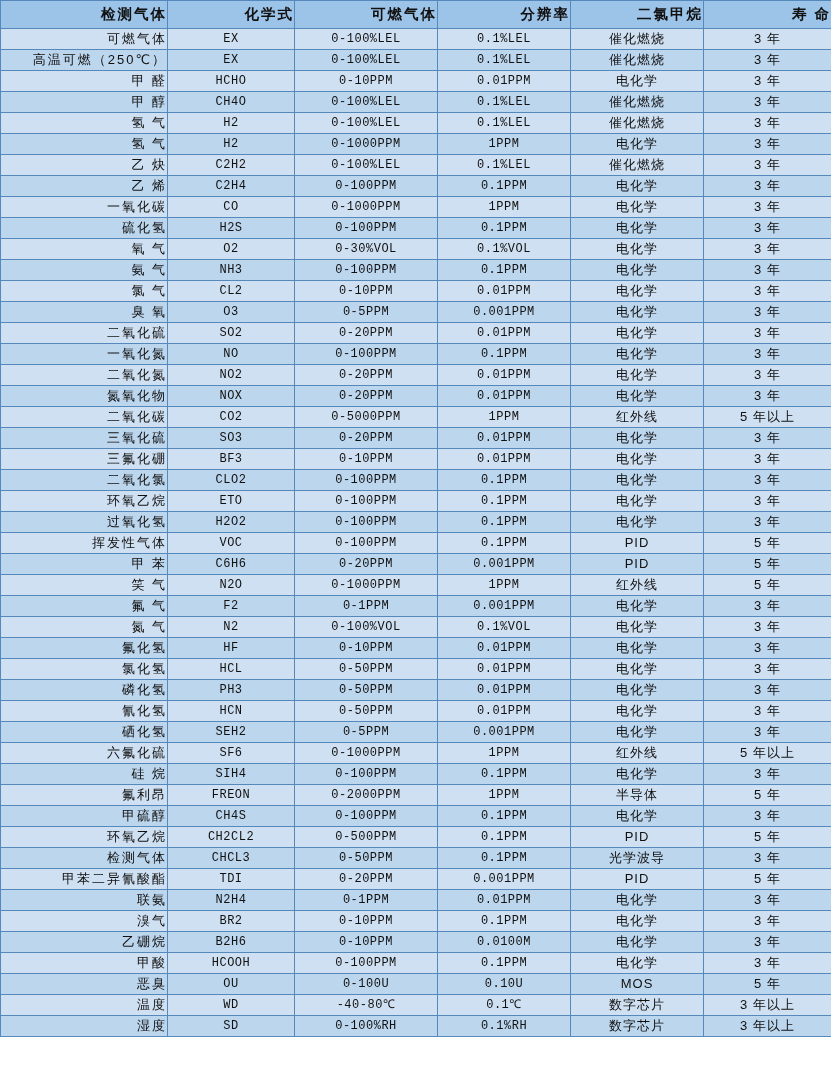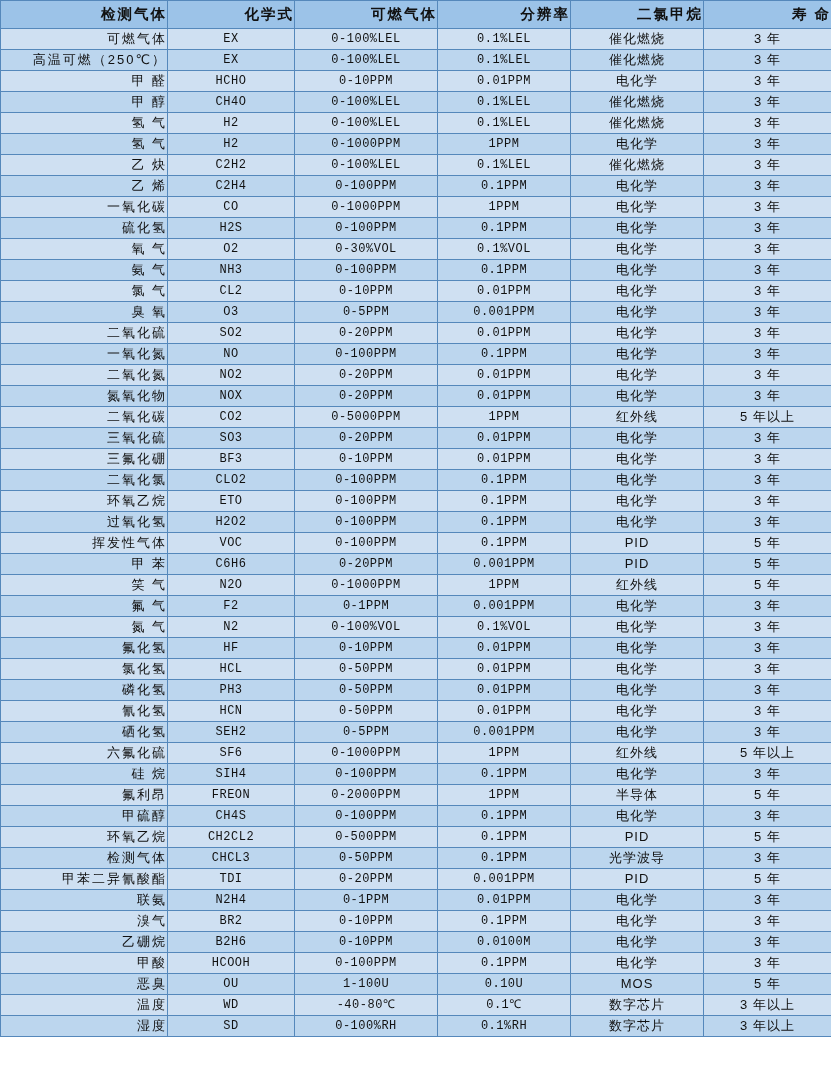--- a/index.html
+++ b/index.html
@@ -444,21 +444,21 @@
         <td class="c-name">甲酸</td>
         <td class="c-formula">HCOOH</td>
         <td class="c-range">0-100PPM</td>
         <td class="c-res">0.1PPM</td>
         <td class="c-principle">电化学</td>
         <td class="c-life">3 年</td>
       </tr>
       <tr>
         <td class="c-name">恶臭</td>
         <td class="c-formula">OU</td>
-        <td class="c-range">1-100U</td>
+        <td class="c-range">0-100U</td>
         <td class="c-res">0.10U</td>
         <td class="c-principle">MOS</td>
         <td class="c-life">5 年</td>
       </tr>
       <tr>
         <td class="c-name">温度</td>
         <td class="c-formula">WD</td>
         <td class="c-range">-40-80℃</td>
         <td class="c-res">0.1℃</td>
         <td class="c-principle">数字芯片</td>

